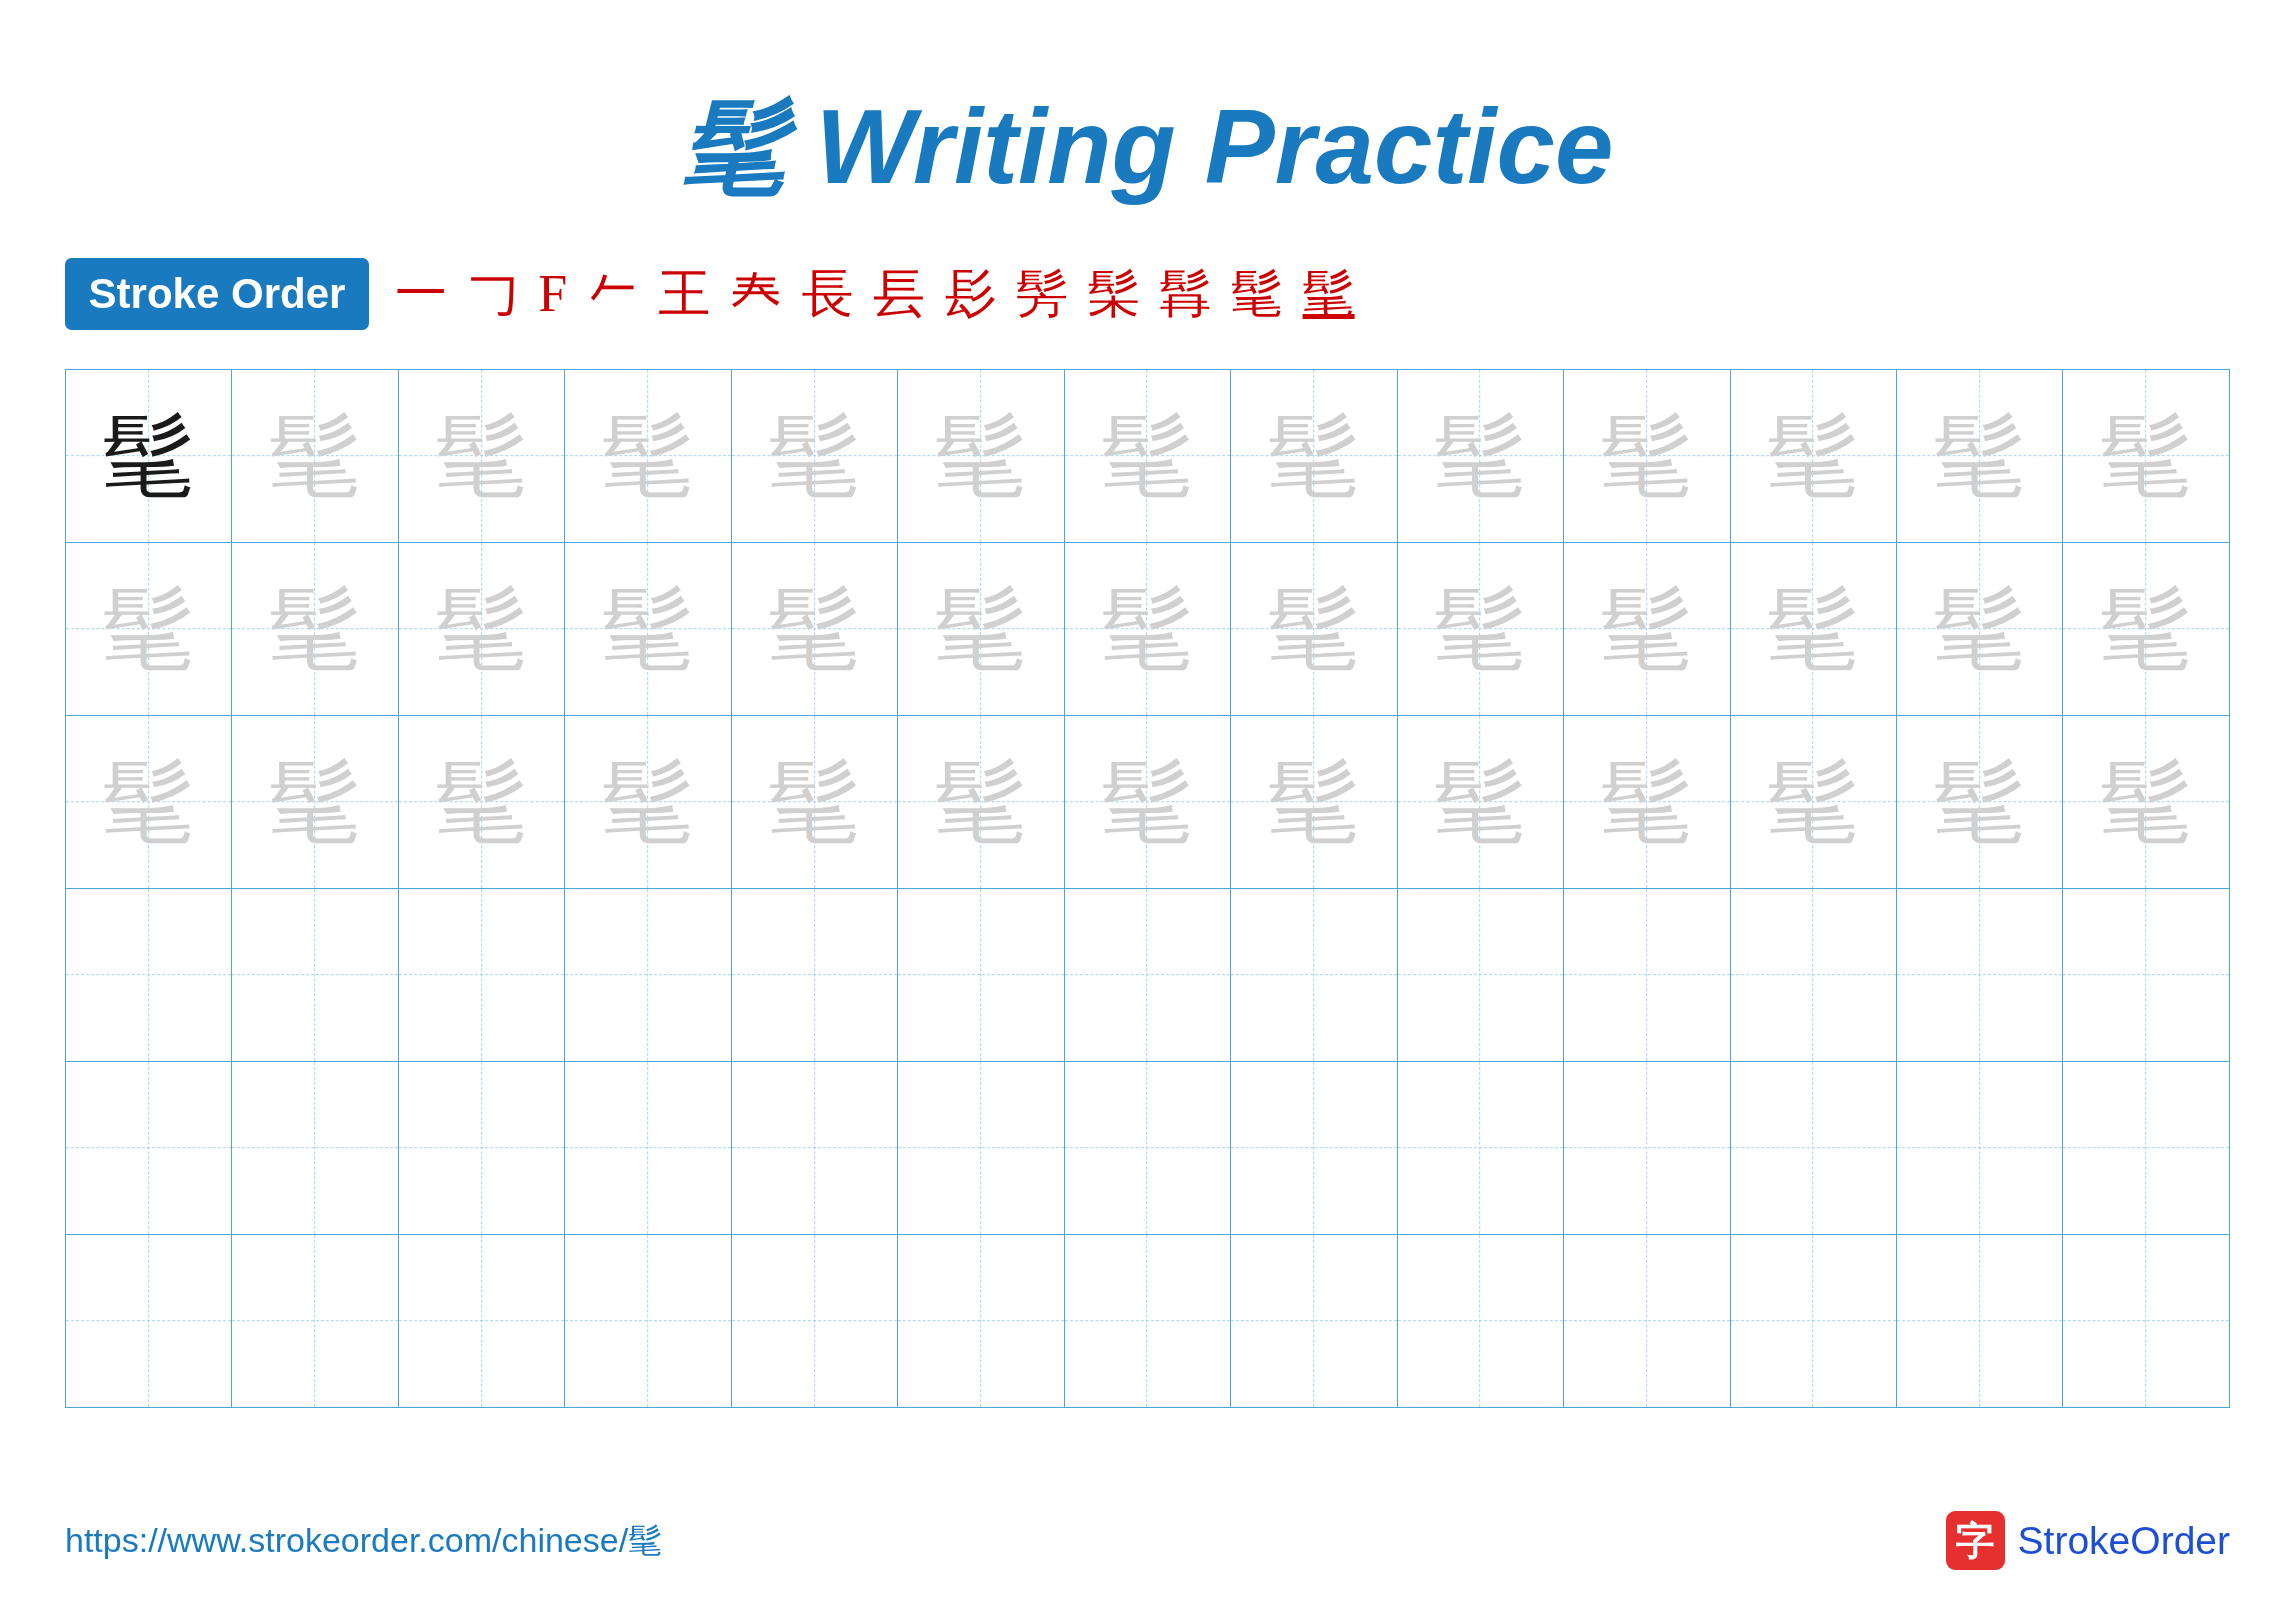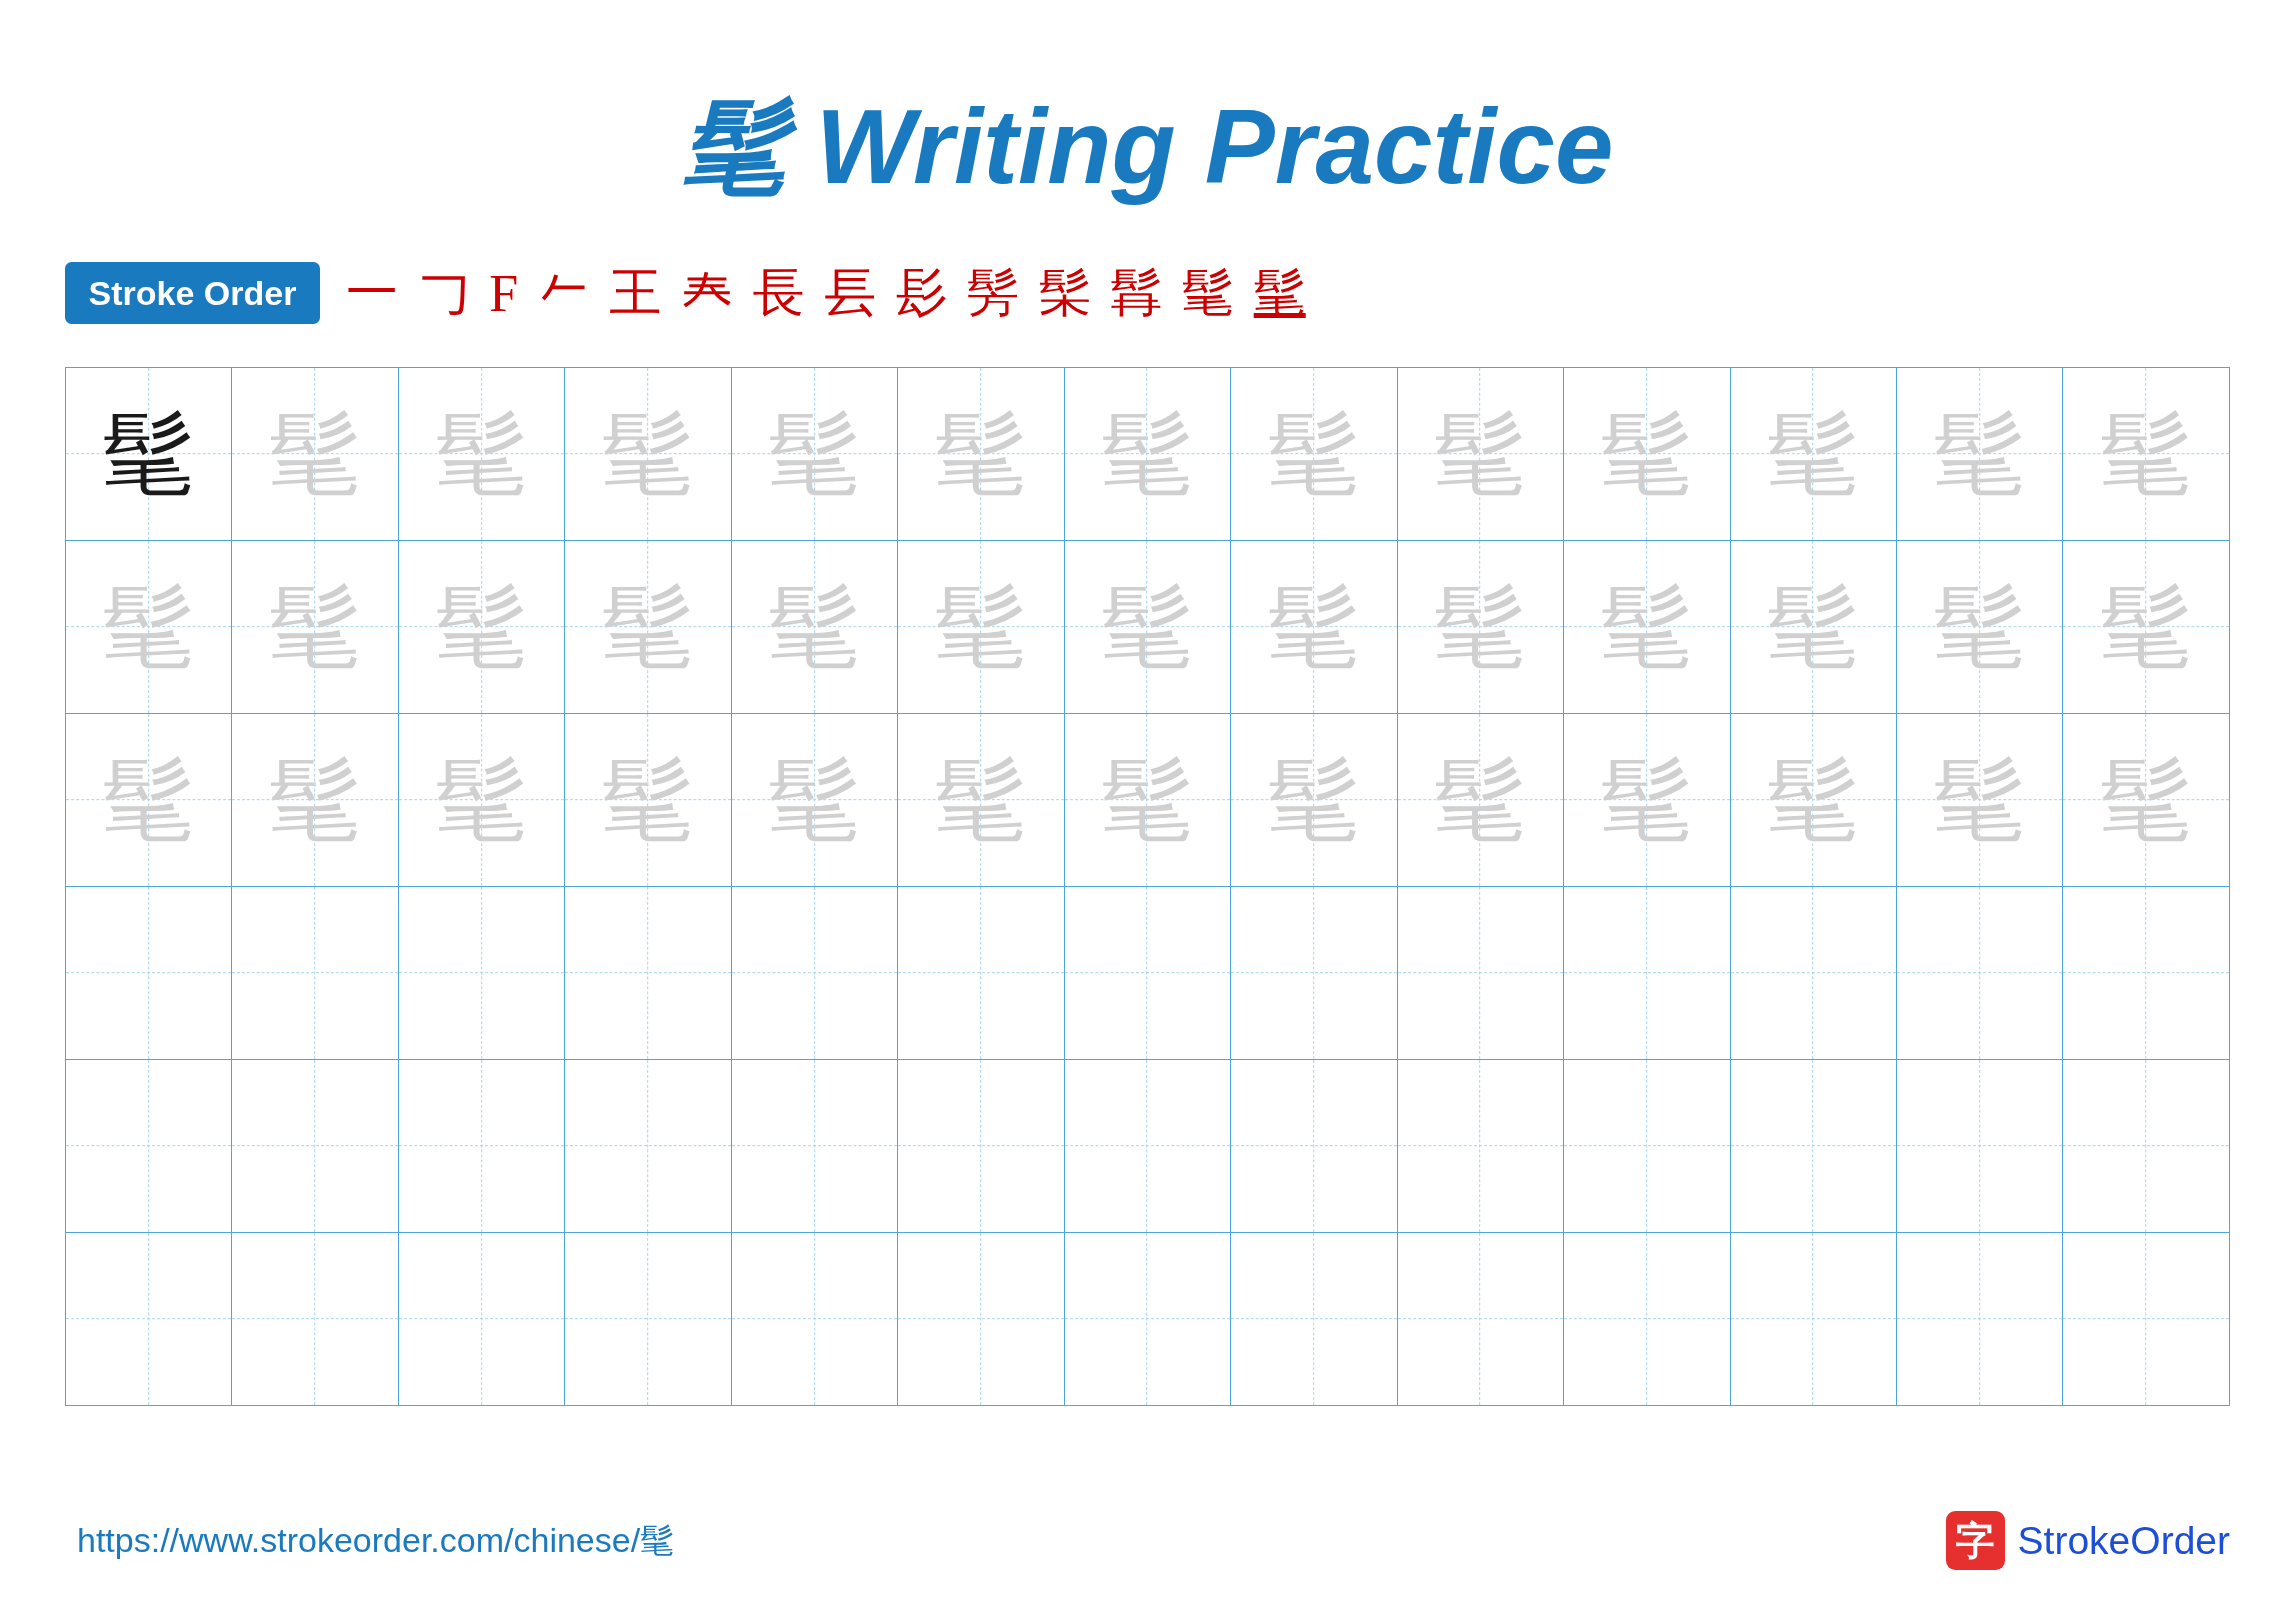--- a/index.html
+++ b/index.html
@@ -43,21 +43,21 @@
     .stroke-order-row {
       display: flex;
       align-items: center;
       margin-bottom: 39px;
       gap: 0px;
     }
 
     .stroke-order-badge {
       background-color: #1a7abf;
       color: white;
-      font-size: 34px;
+      font-size: 42px;
       font-weight: bold;
       padding: 11.8px 23.6px;
       border-radius: 6.5px;
       white-space: nowrap;
       margin-right: 26px;
     }
 
     .stroke-sequence {
       display: flex;
       align-items: center;
@@ -133,21 +133,20 @@
       left: 65px;
       right: 65px;
       display: flex;
       align-items: center;
       justify-content: space-between;
     }
 
     .footer-url {
       color: #1a7abf;
       font-size: 34px;
-      margin-left: 12px;
     }
 
     .footer-logo {
       display: flex;
       align-items: center;
       gap: 13px;
     }
 
     .footer-logo-icon {
       width: 59px;

